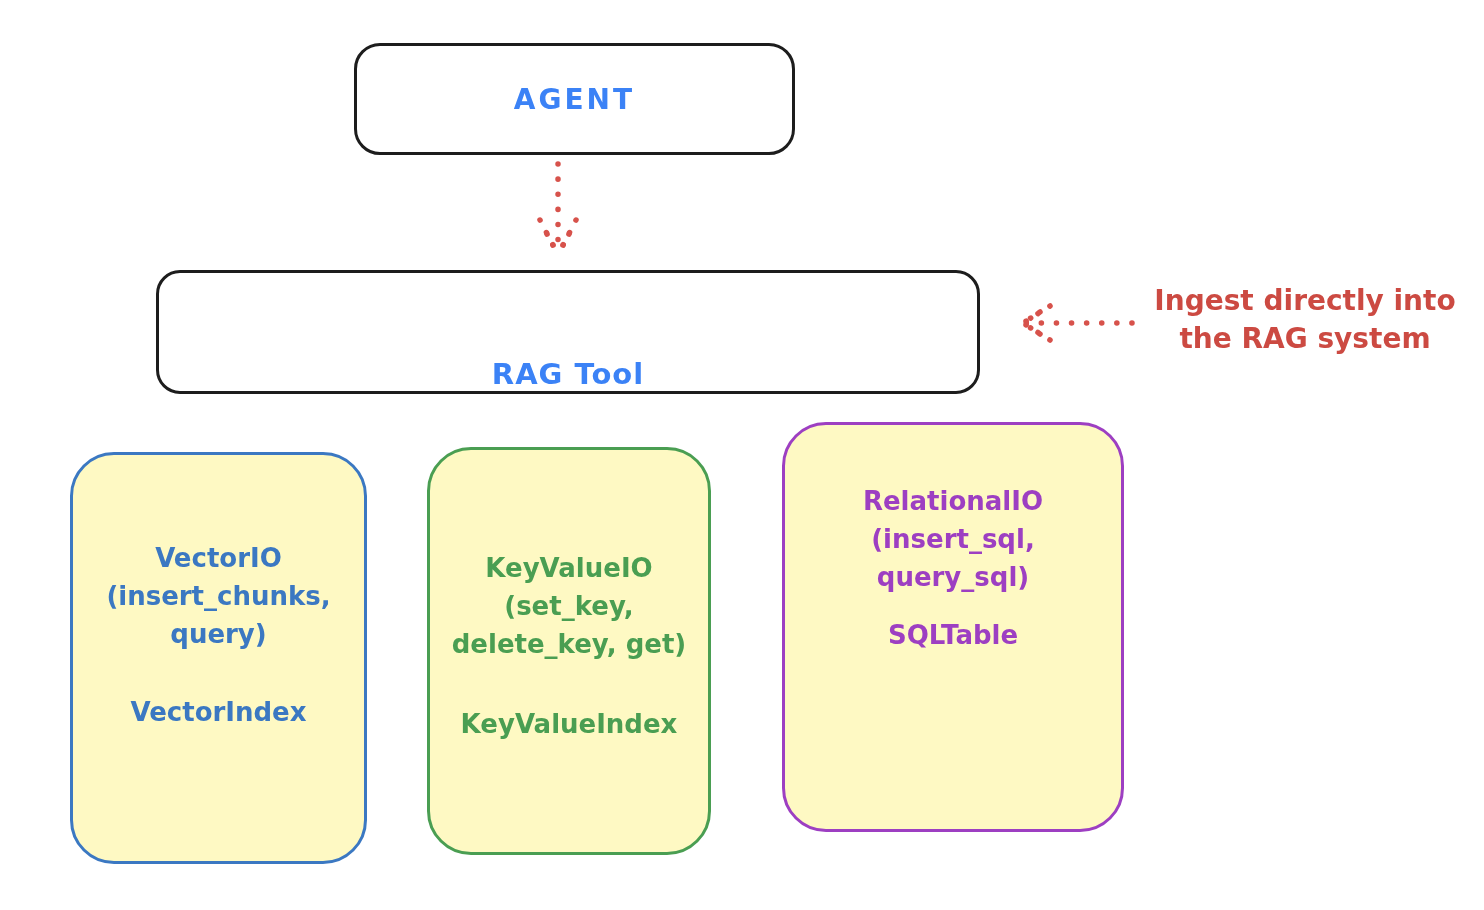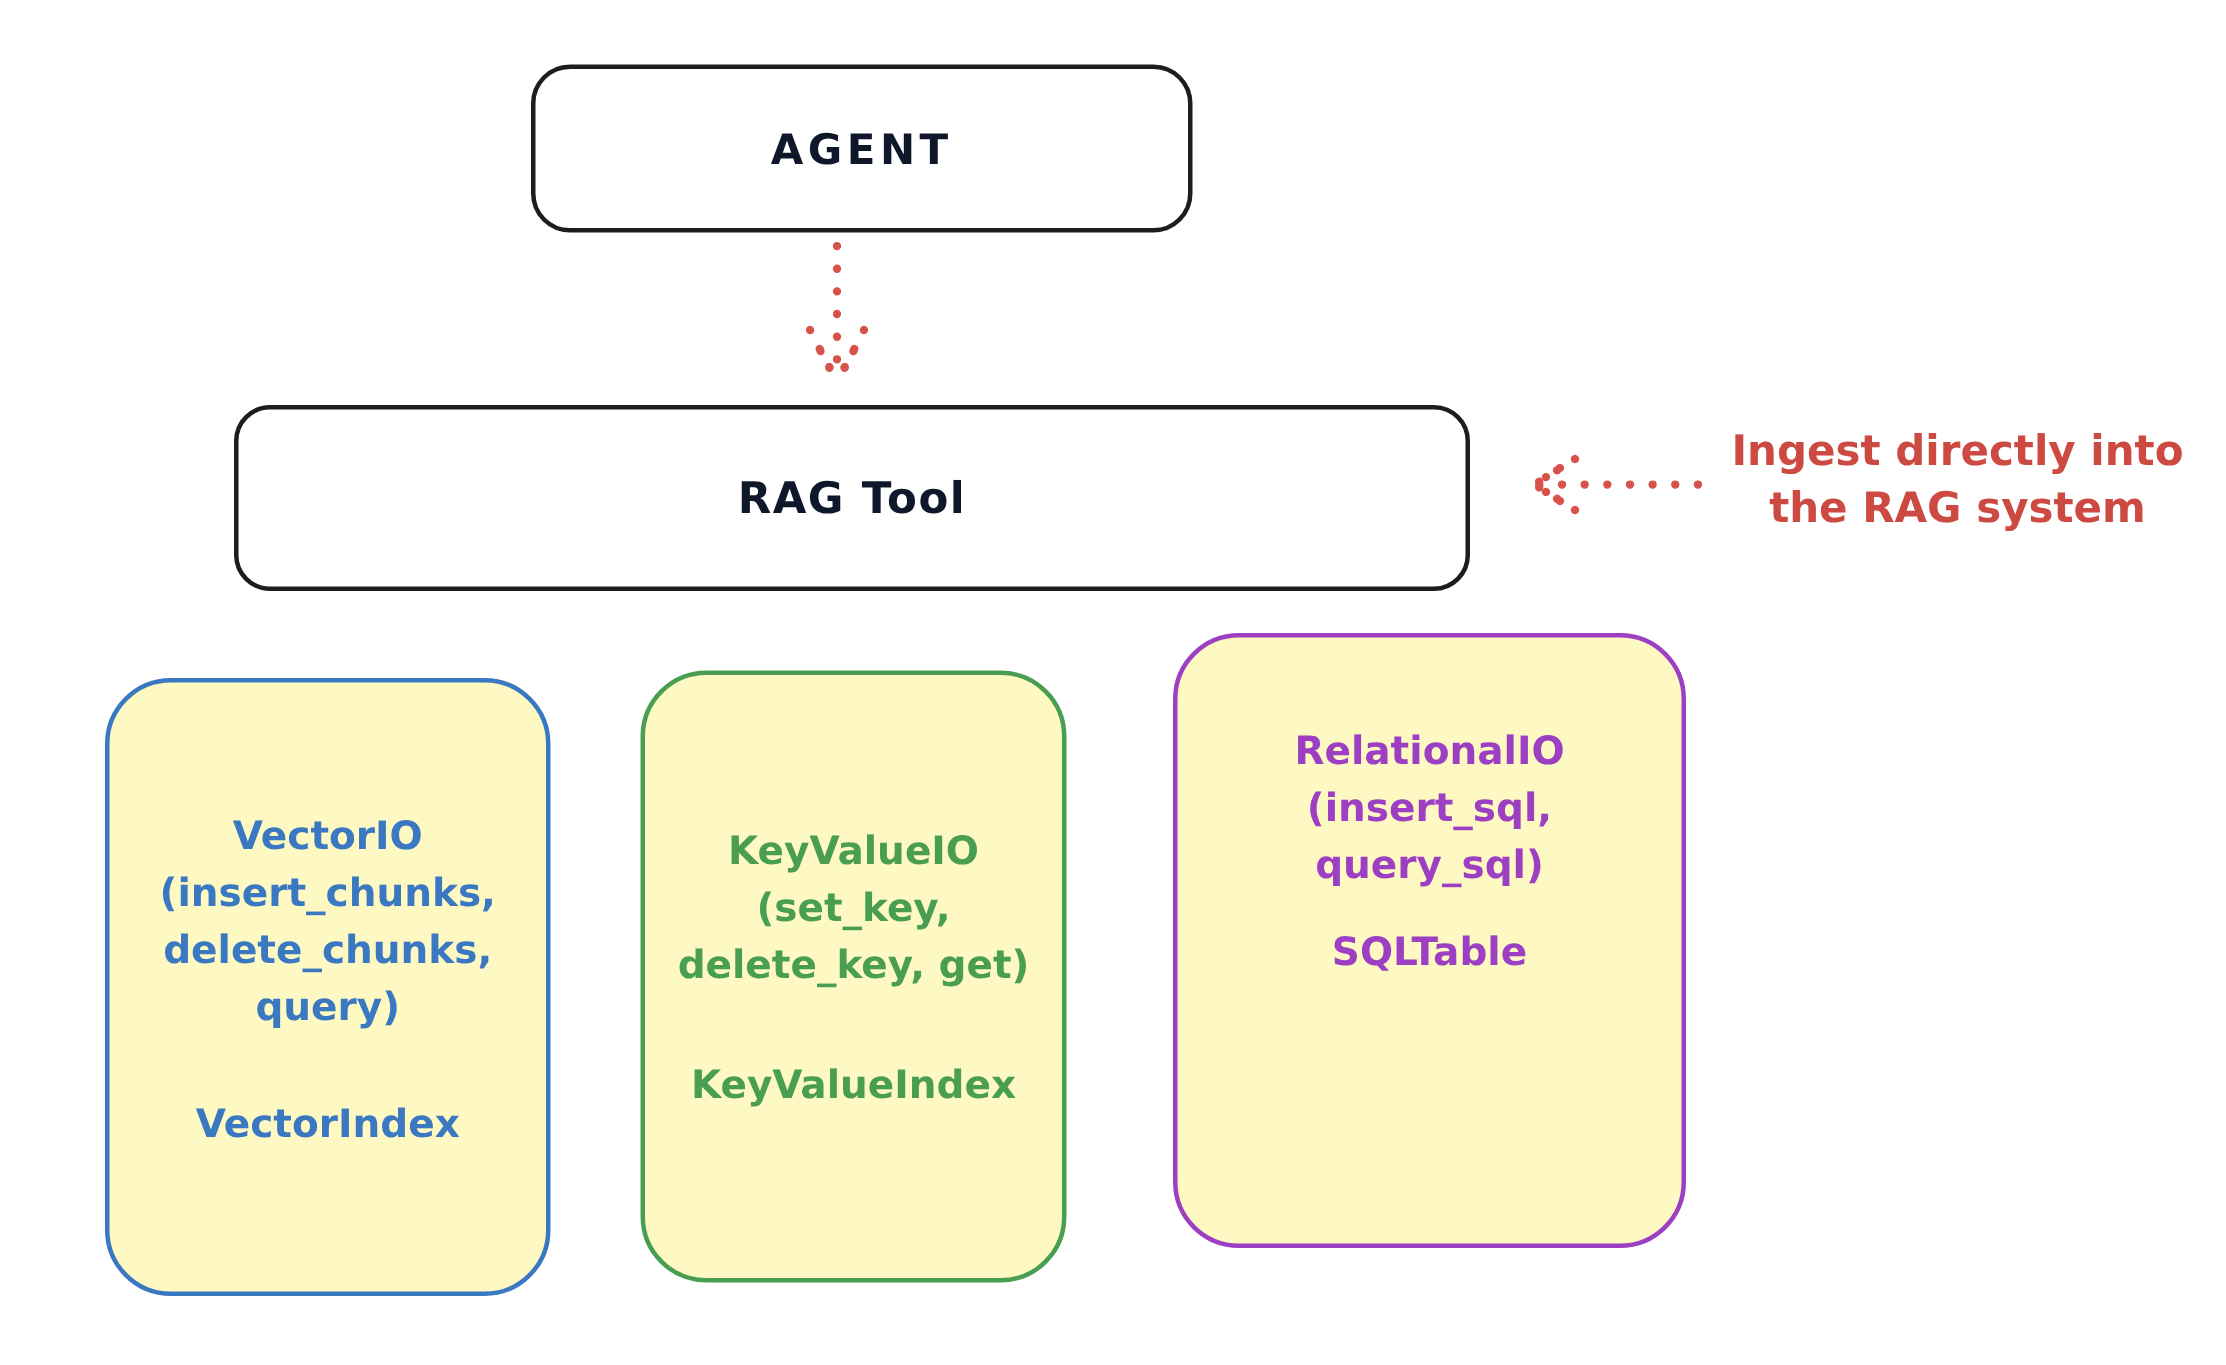--- a/index.html
+++ b/index.html
@@ -20,36 +20,37 @@
 
   
   .node {
     position: absolute;
     border: 3.5px solid #1d1d1d;
     border-radius: 26px;
     background: #ffffff;
     display: flex;
     align-items: center;
     justify-content: center;
-    color: #0f172a;
+    color: #3b82f6;
     font-weight: 700;
   }
   .agent-box {
     left: 354px; top: 43px;
     width: 441px; height: 112px;
     font-size: 28px;
     letter-spacing: 3px;
   }
   .rag-box {
     left: 156px; top: 270px;
     width: 824px; height: 124px;
     border-radius: 24px;
     font-size: 29px;
     letter-spacing: 1px;
     font-weight: 600;
+    align-items: flex-end;
   }
 
   
   .arrow-svg { position: absolute; overflow: visible; }
   .down-arrow { left: 520px; top: 158px; }
   .left-arrow { left: 1010px; top: 296px; }
 
   
   .annotation {
     position: absolute;
@@ -136,21 +137,20 @@
     <div>the RAG system</div>
   </div>
 
   <div class="node rag-box">
     <span>RAG Tool</span>
   </div>
 
   <div class="backend-box backend-blue">
     <div>VectorIO</div>
     <div>(insert_chunks,</div>
-    <div>delete_chunks,</div>
     <div>query)</div>
     <div class="backend-index">VectorIndex</div>
   </div>
 
   <div class="backend-box backend-green">
     <div>KeyValueIO</div>
     <div>(set_key,</div>
     <div>delete_key, get)</div>
     <div class="backend-index">KeyValueIndex</div>
   </div>

